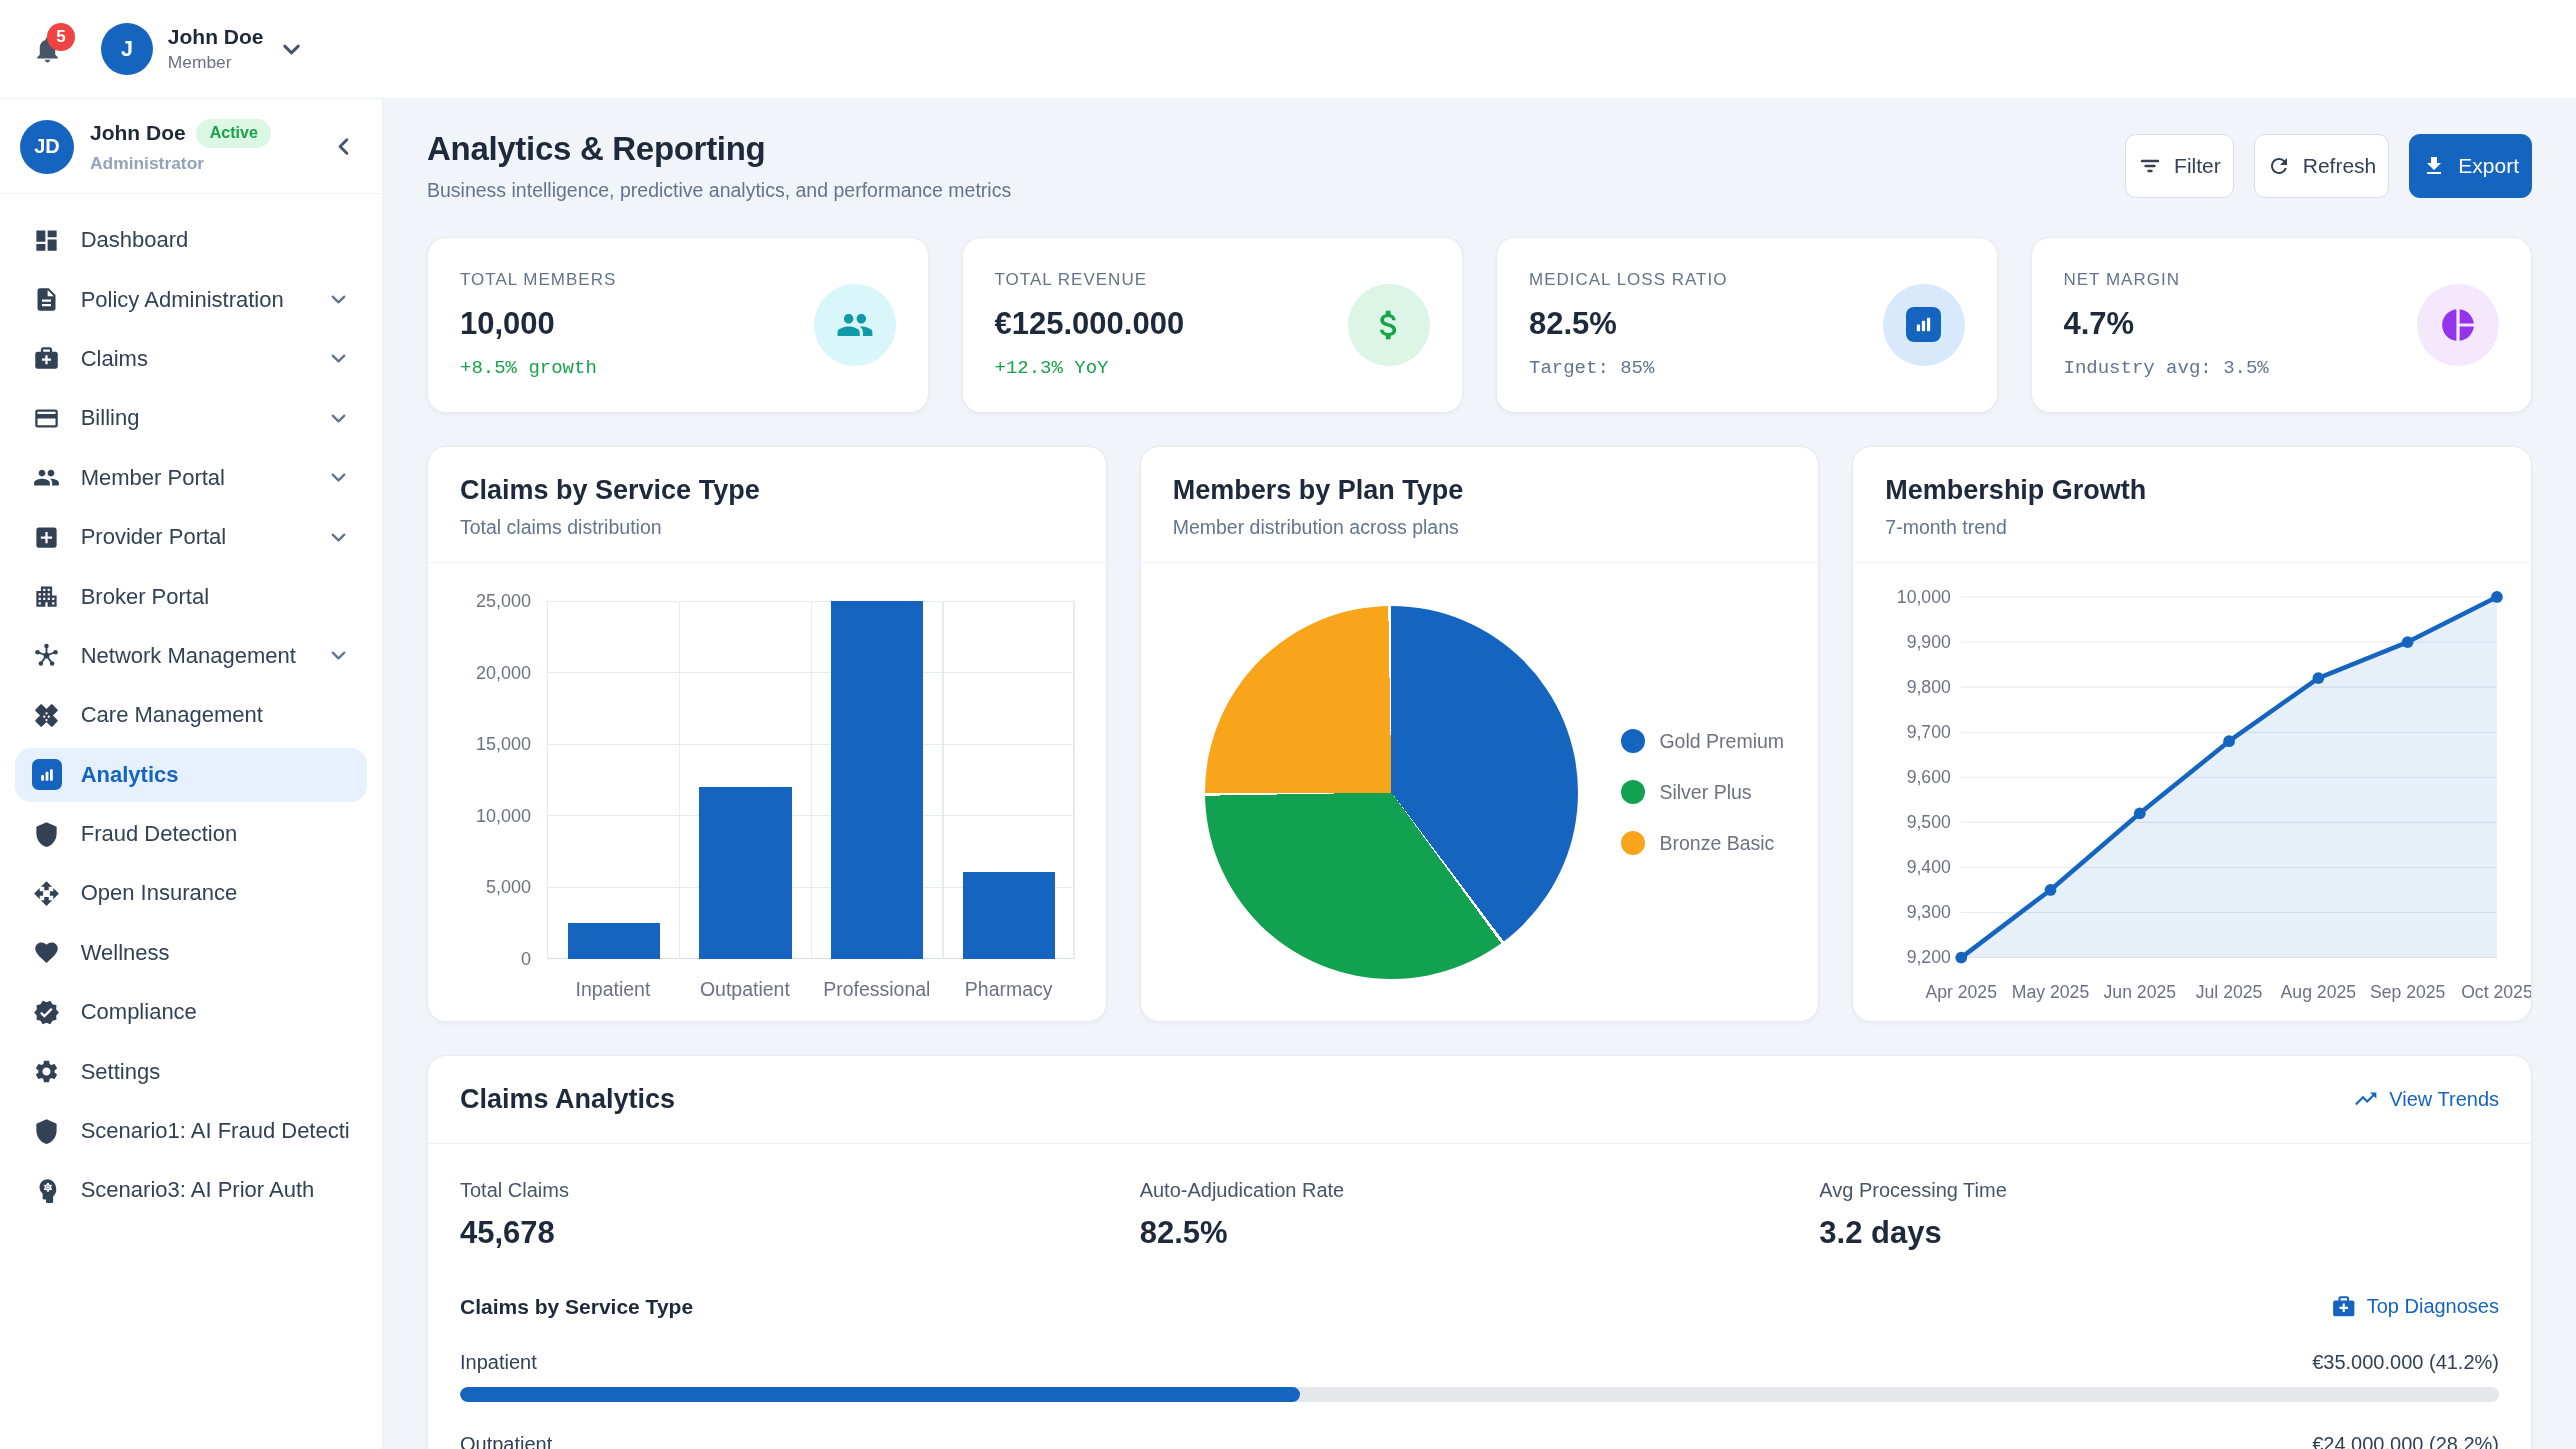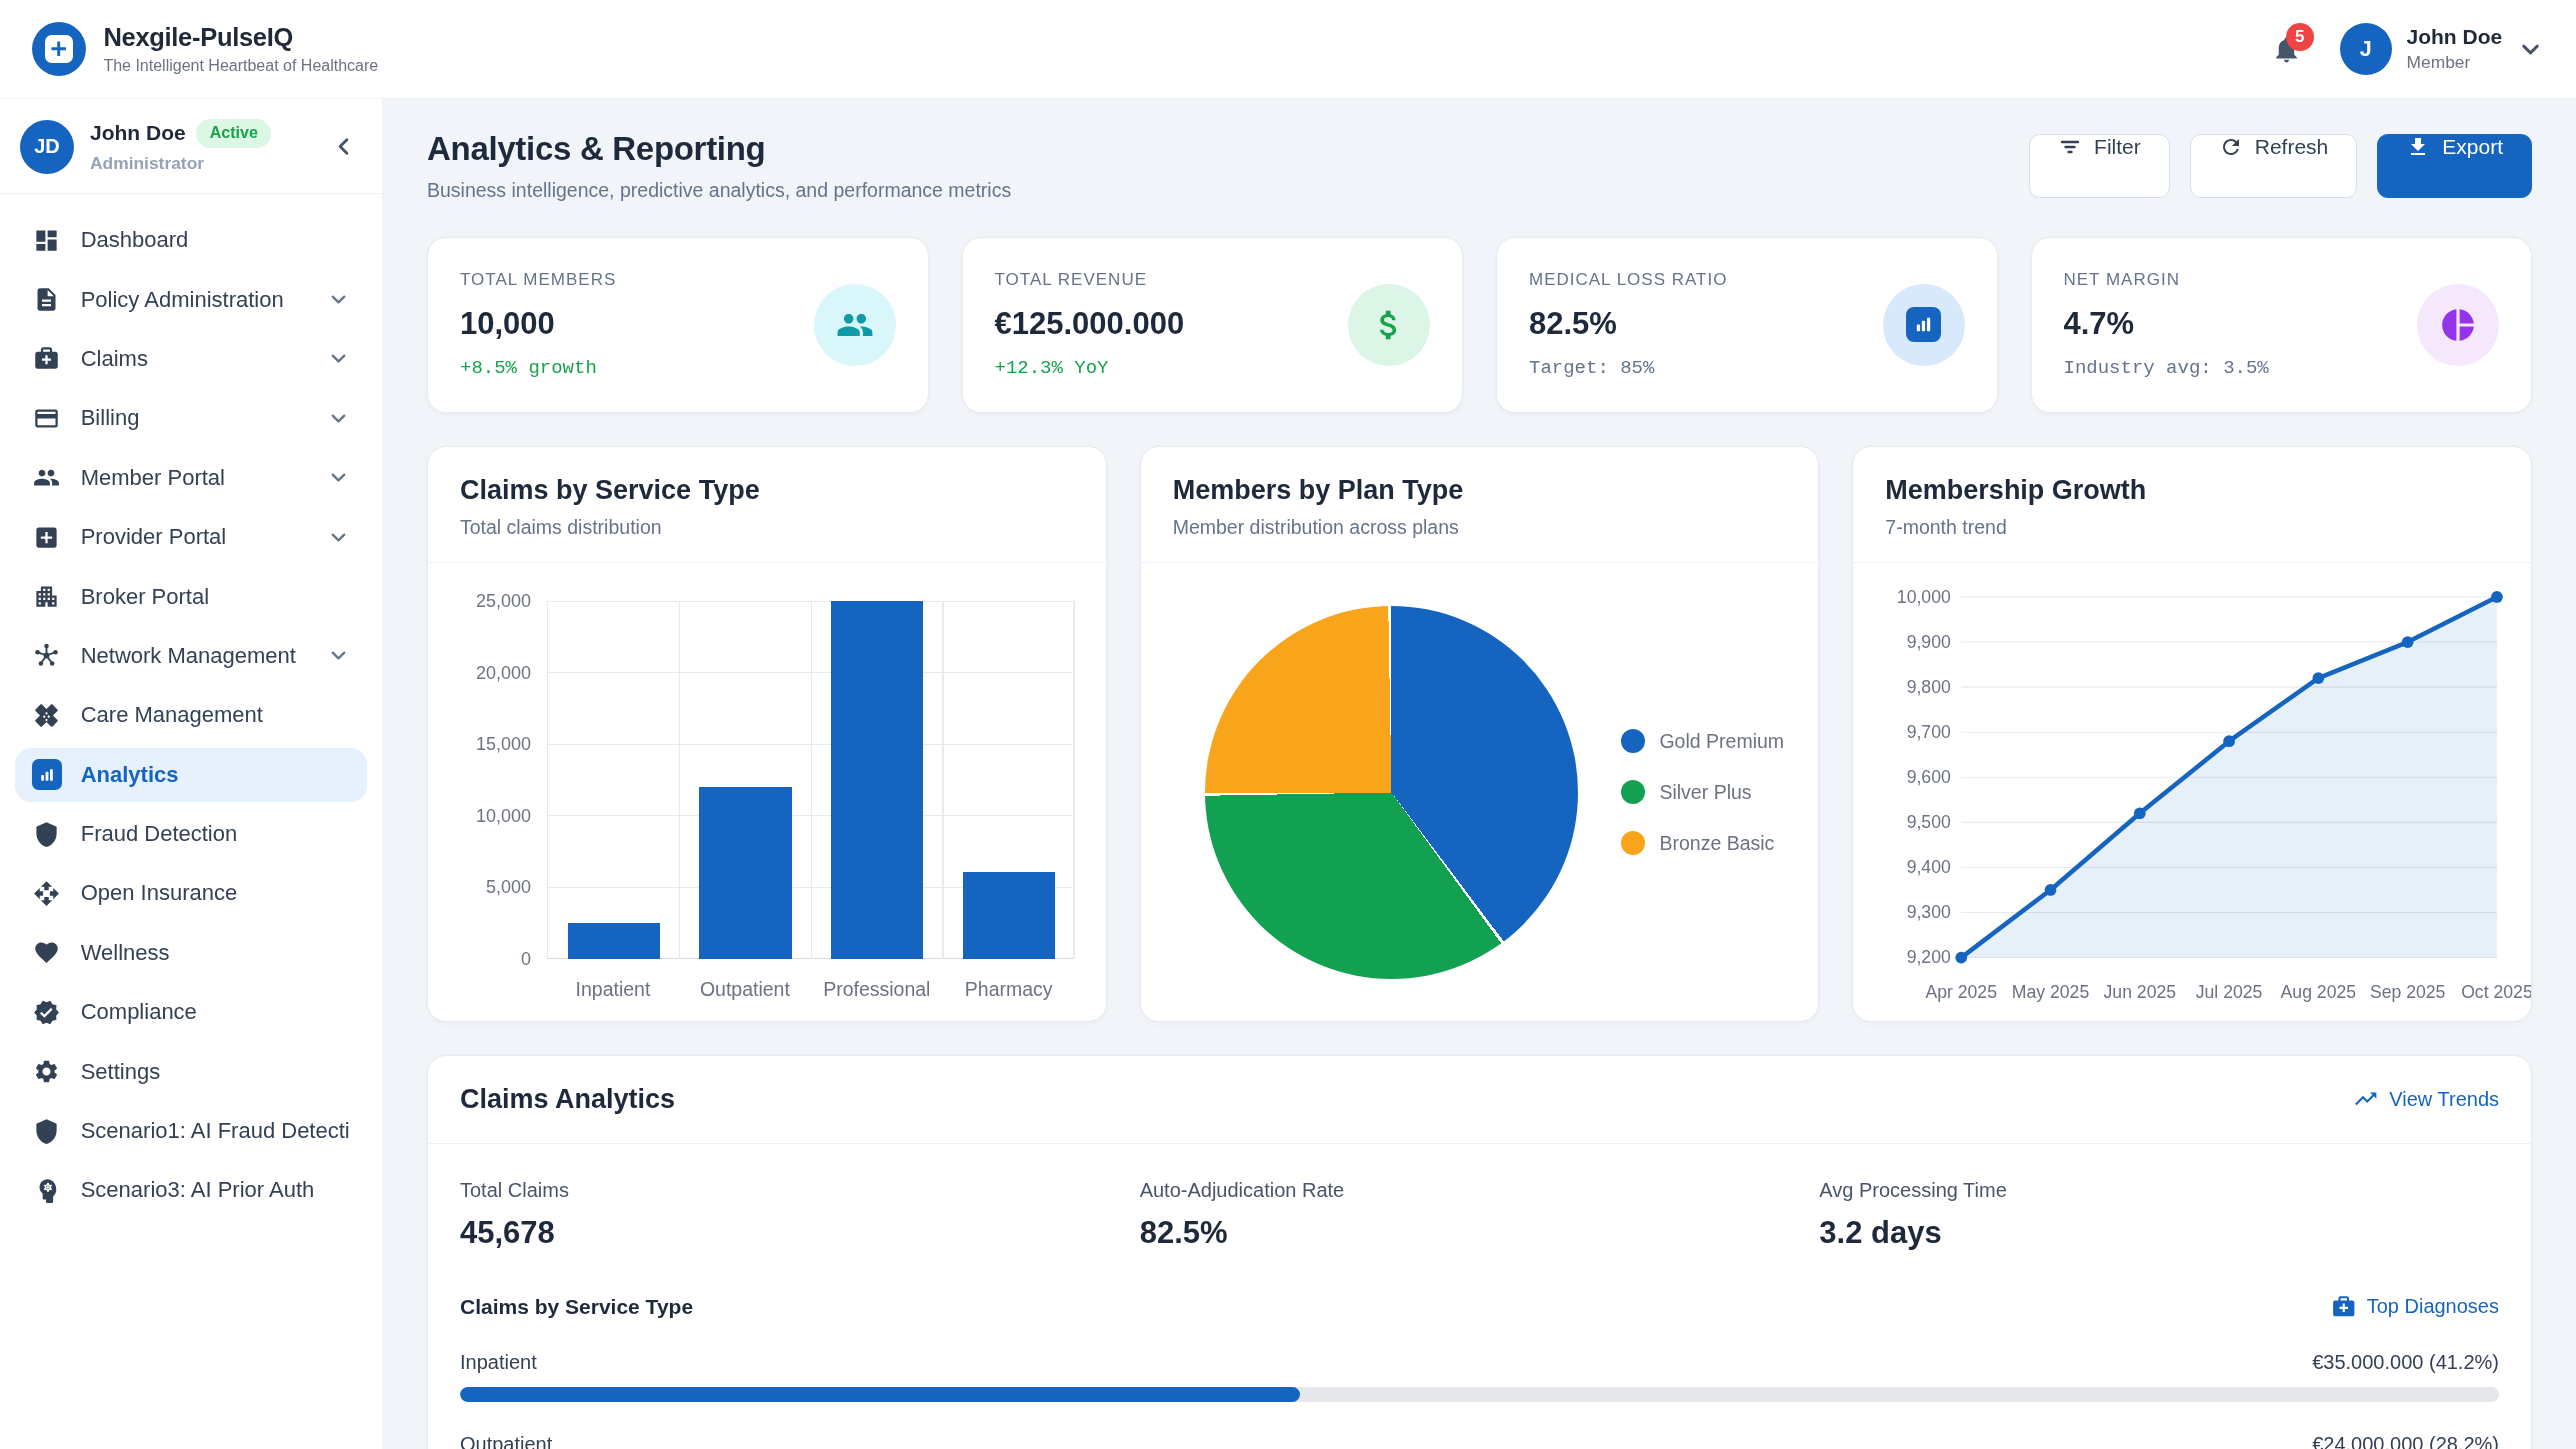--- a/index.html
+++ b/index.html
@@ -94,22 +94,22 @@
     display:flex; align-items:center; justify-content:center;
   }
 
   
   .main { padding:31px 44px; overflow:hidden; }
   .page-head { display:flex; align-items:center; justify-content:space-between; }
   .page-title { font-size:33px; font-weight:bold; color:#1e293b; letter-spacing:-0.3px; }
   .page-sub { font-size:19.5px; color:#64748b; margin-top:10.7px; }
   .actions { display:flex; gap:20px; }
   .btn {
-    display:flex; align-items:flex-start; gap:12px;
-    height:64px; padding:0 28px; border-radius:10.7px;
+    display:flex; align-items:center; gap:12px;
+    height:64px; padding:0 12px; border-radius:10.7px;
     background:#fff; border:1.3px solid #d8dee8;
     font-size:21px; font-weight:500; color:#334155; cursor:pointer;
     font-family:inherit;
   }
   .btn-primary { background:#1565c0; border-color:#1565c0; color:#fff; }
 
   
   .card {
     background:#fff; border:1.3px solid #e7ebf0; border-radius:19px;
     box-shadow:0 1.3px 4px rgba(16,24,40,.04);
@@ -165,33 +165,20 @@
   .pbar-top { display:flex; justify-content:space-between; align-items:baseline; }
   .pbar-label { font-size:20px; color:#334155; }
   .pbar-value { font-size:20px; color:#334155; }
   .pbar-track { margin-top:13.4px; height:15.4px; border-radius:670px; background:#e5e7eb; overflow:hidden; }
   .pbar-fill { height:100%; border-radius:670px; background:#1565c0; }
 </style>
 </head>
 <body>
 
 <header class="topbar">
-  <div class="brand">
-    <div class="brand-logo">
-      <div class="tile">
-          <svg width="17.4" height="17.4" viewBox="0 0 24 24" fill="#1565c0">
-            <path d="M14 2h-4v8H2v4h8v8h4v-8h8v-4h-8z"></path>
-          </svg>
-        </div>
-    </div>
-    <div>
-      <div class="brand-name">Nexgile-PulseIQ</div>
-      <div class="brand-tagline">The Intelligent Heartbeat of Healthcare</div>
-    </div>
-  </div>
   <div class="topbar-right">
     <div class="bell-wrap">
       <span>
         <svg width="31" height="31" viewBox="0 0 24 24" fill="currentColor">
             <path d="M12 22c1.1 0 2-.9 2-2h-4c0 1.1.9 2 2 2zm6-6v-5c0-3.07-1.63-5.64-4.5-6.32V4c0-.83-.67-1.5-1.5-1.5s-1.5.67-1.5 1.5v.68C7.64 5.36 6 7.92 6 11v5l-2 2v1h16v-1l-2-2z"></path>
           </svg>
       </span>
       <span class="bell-badge">5</span>
     </div>
     <div class="usermenu">

